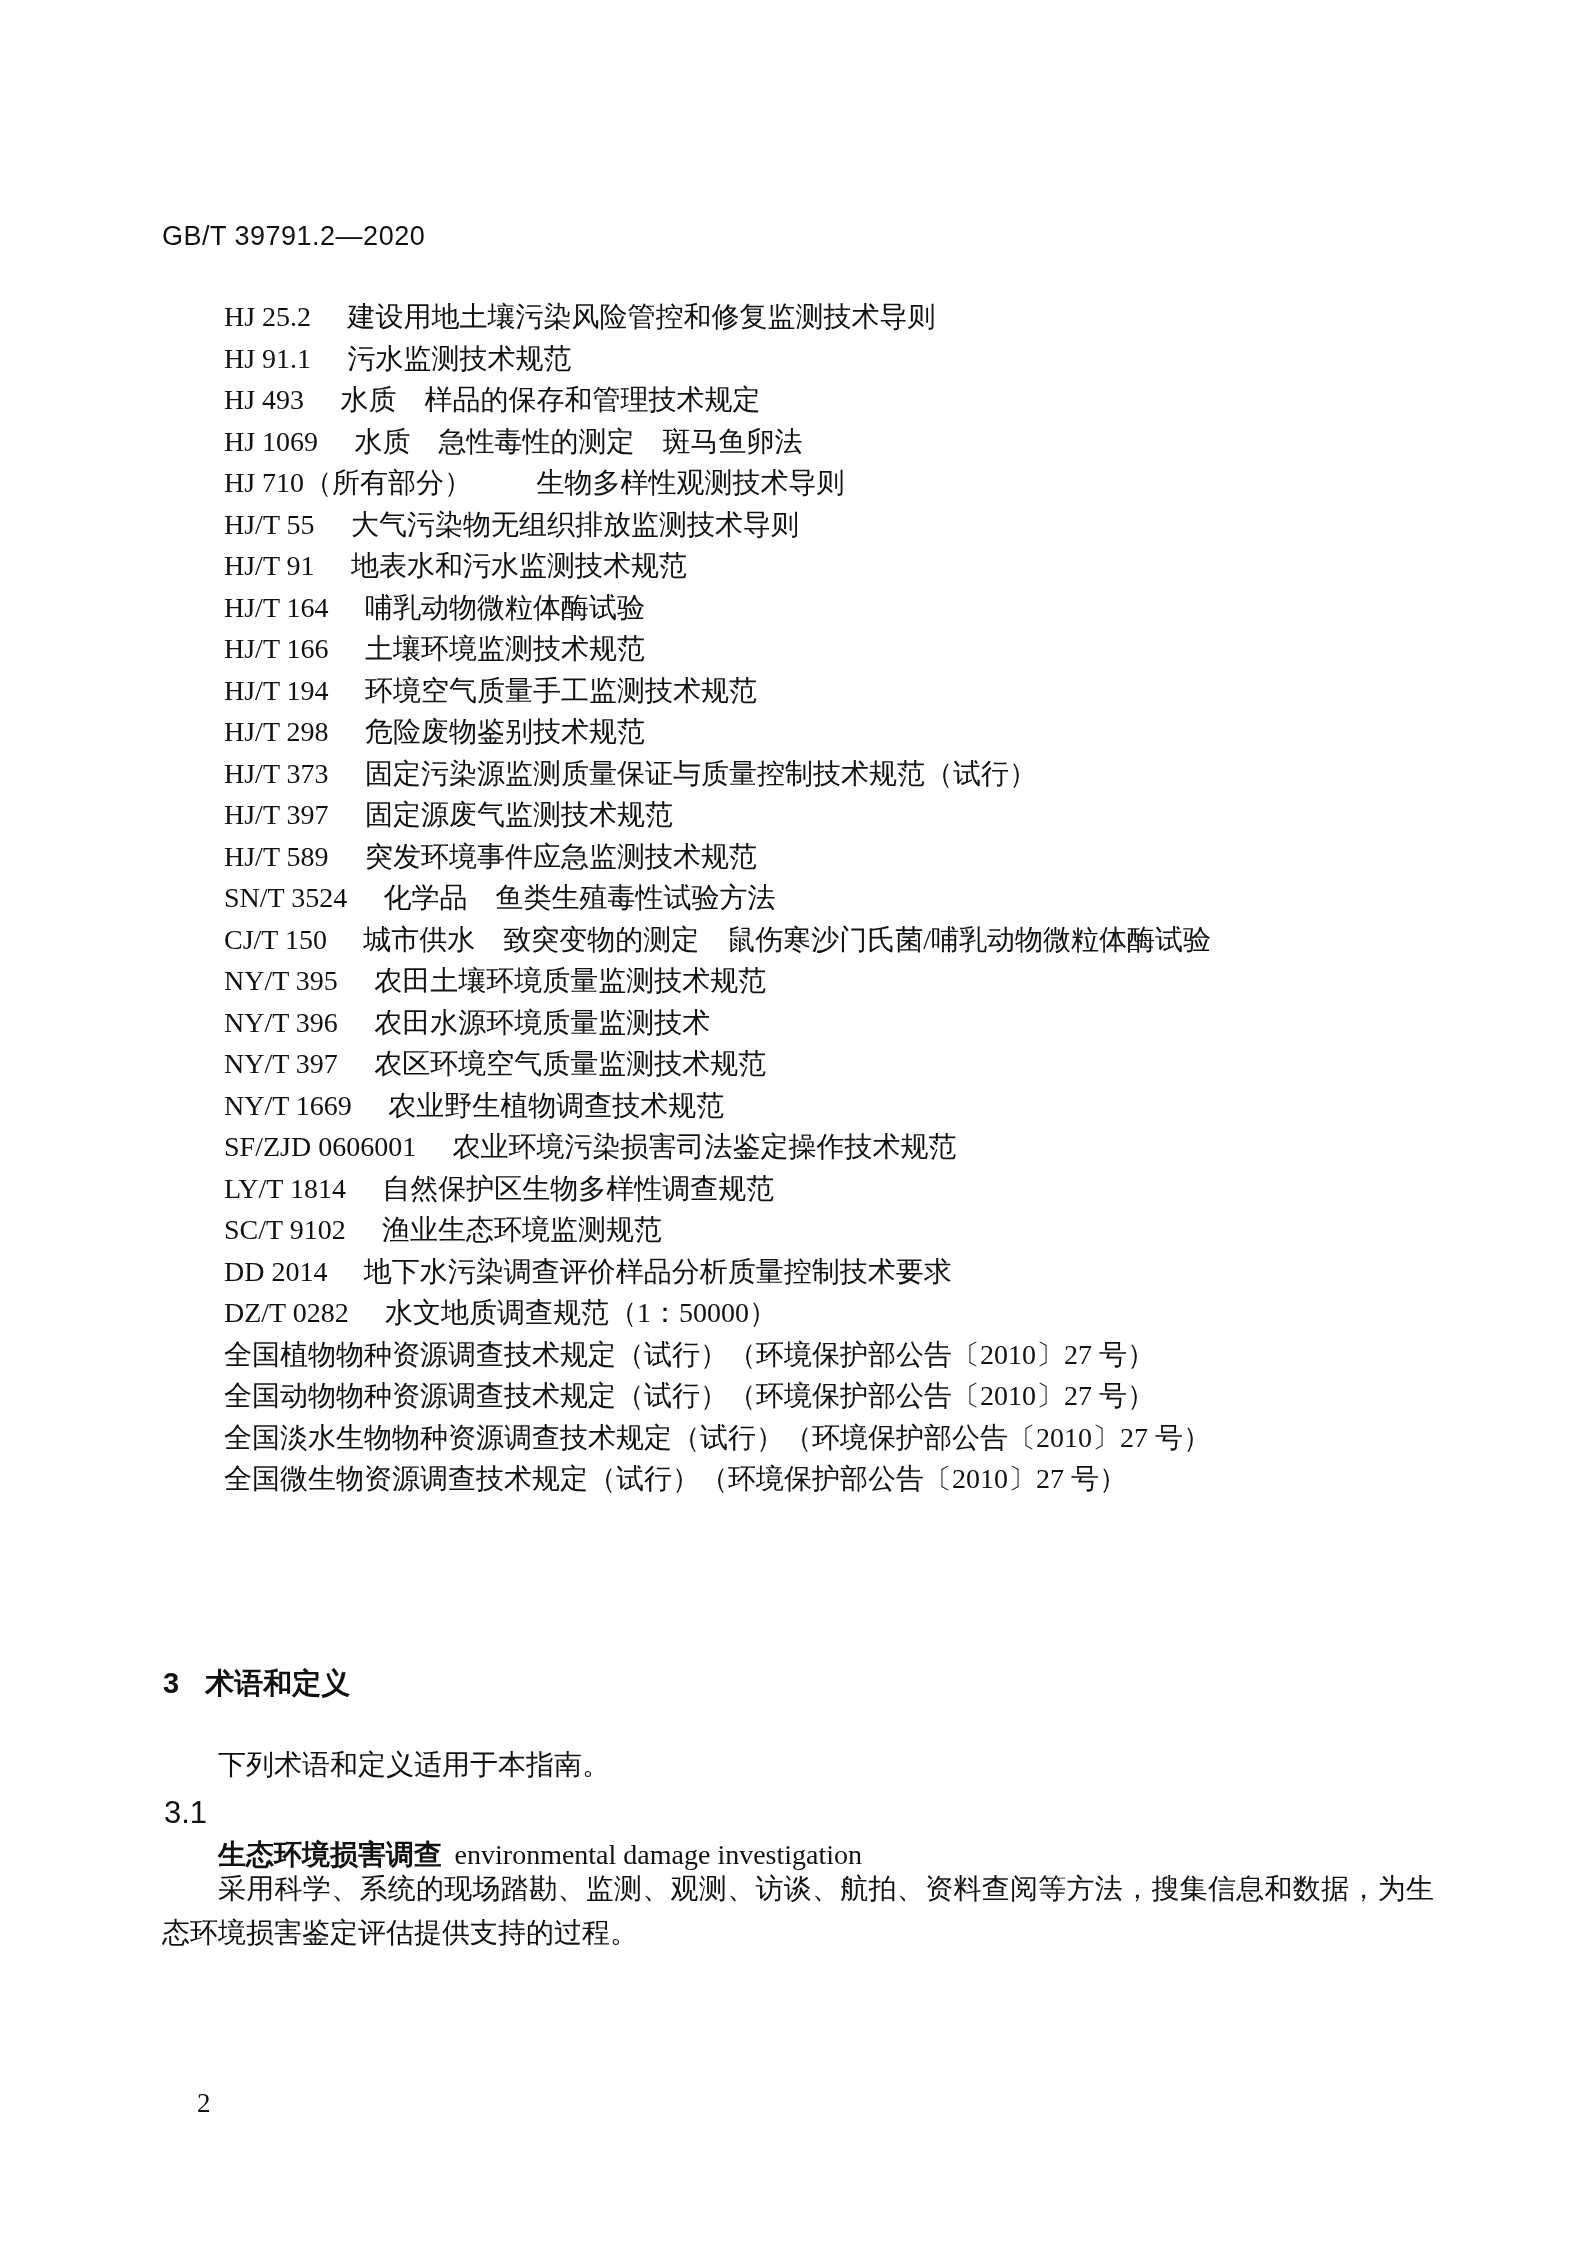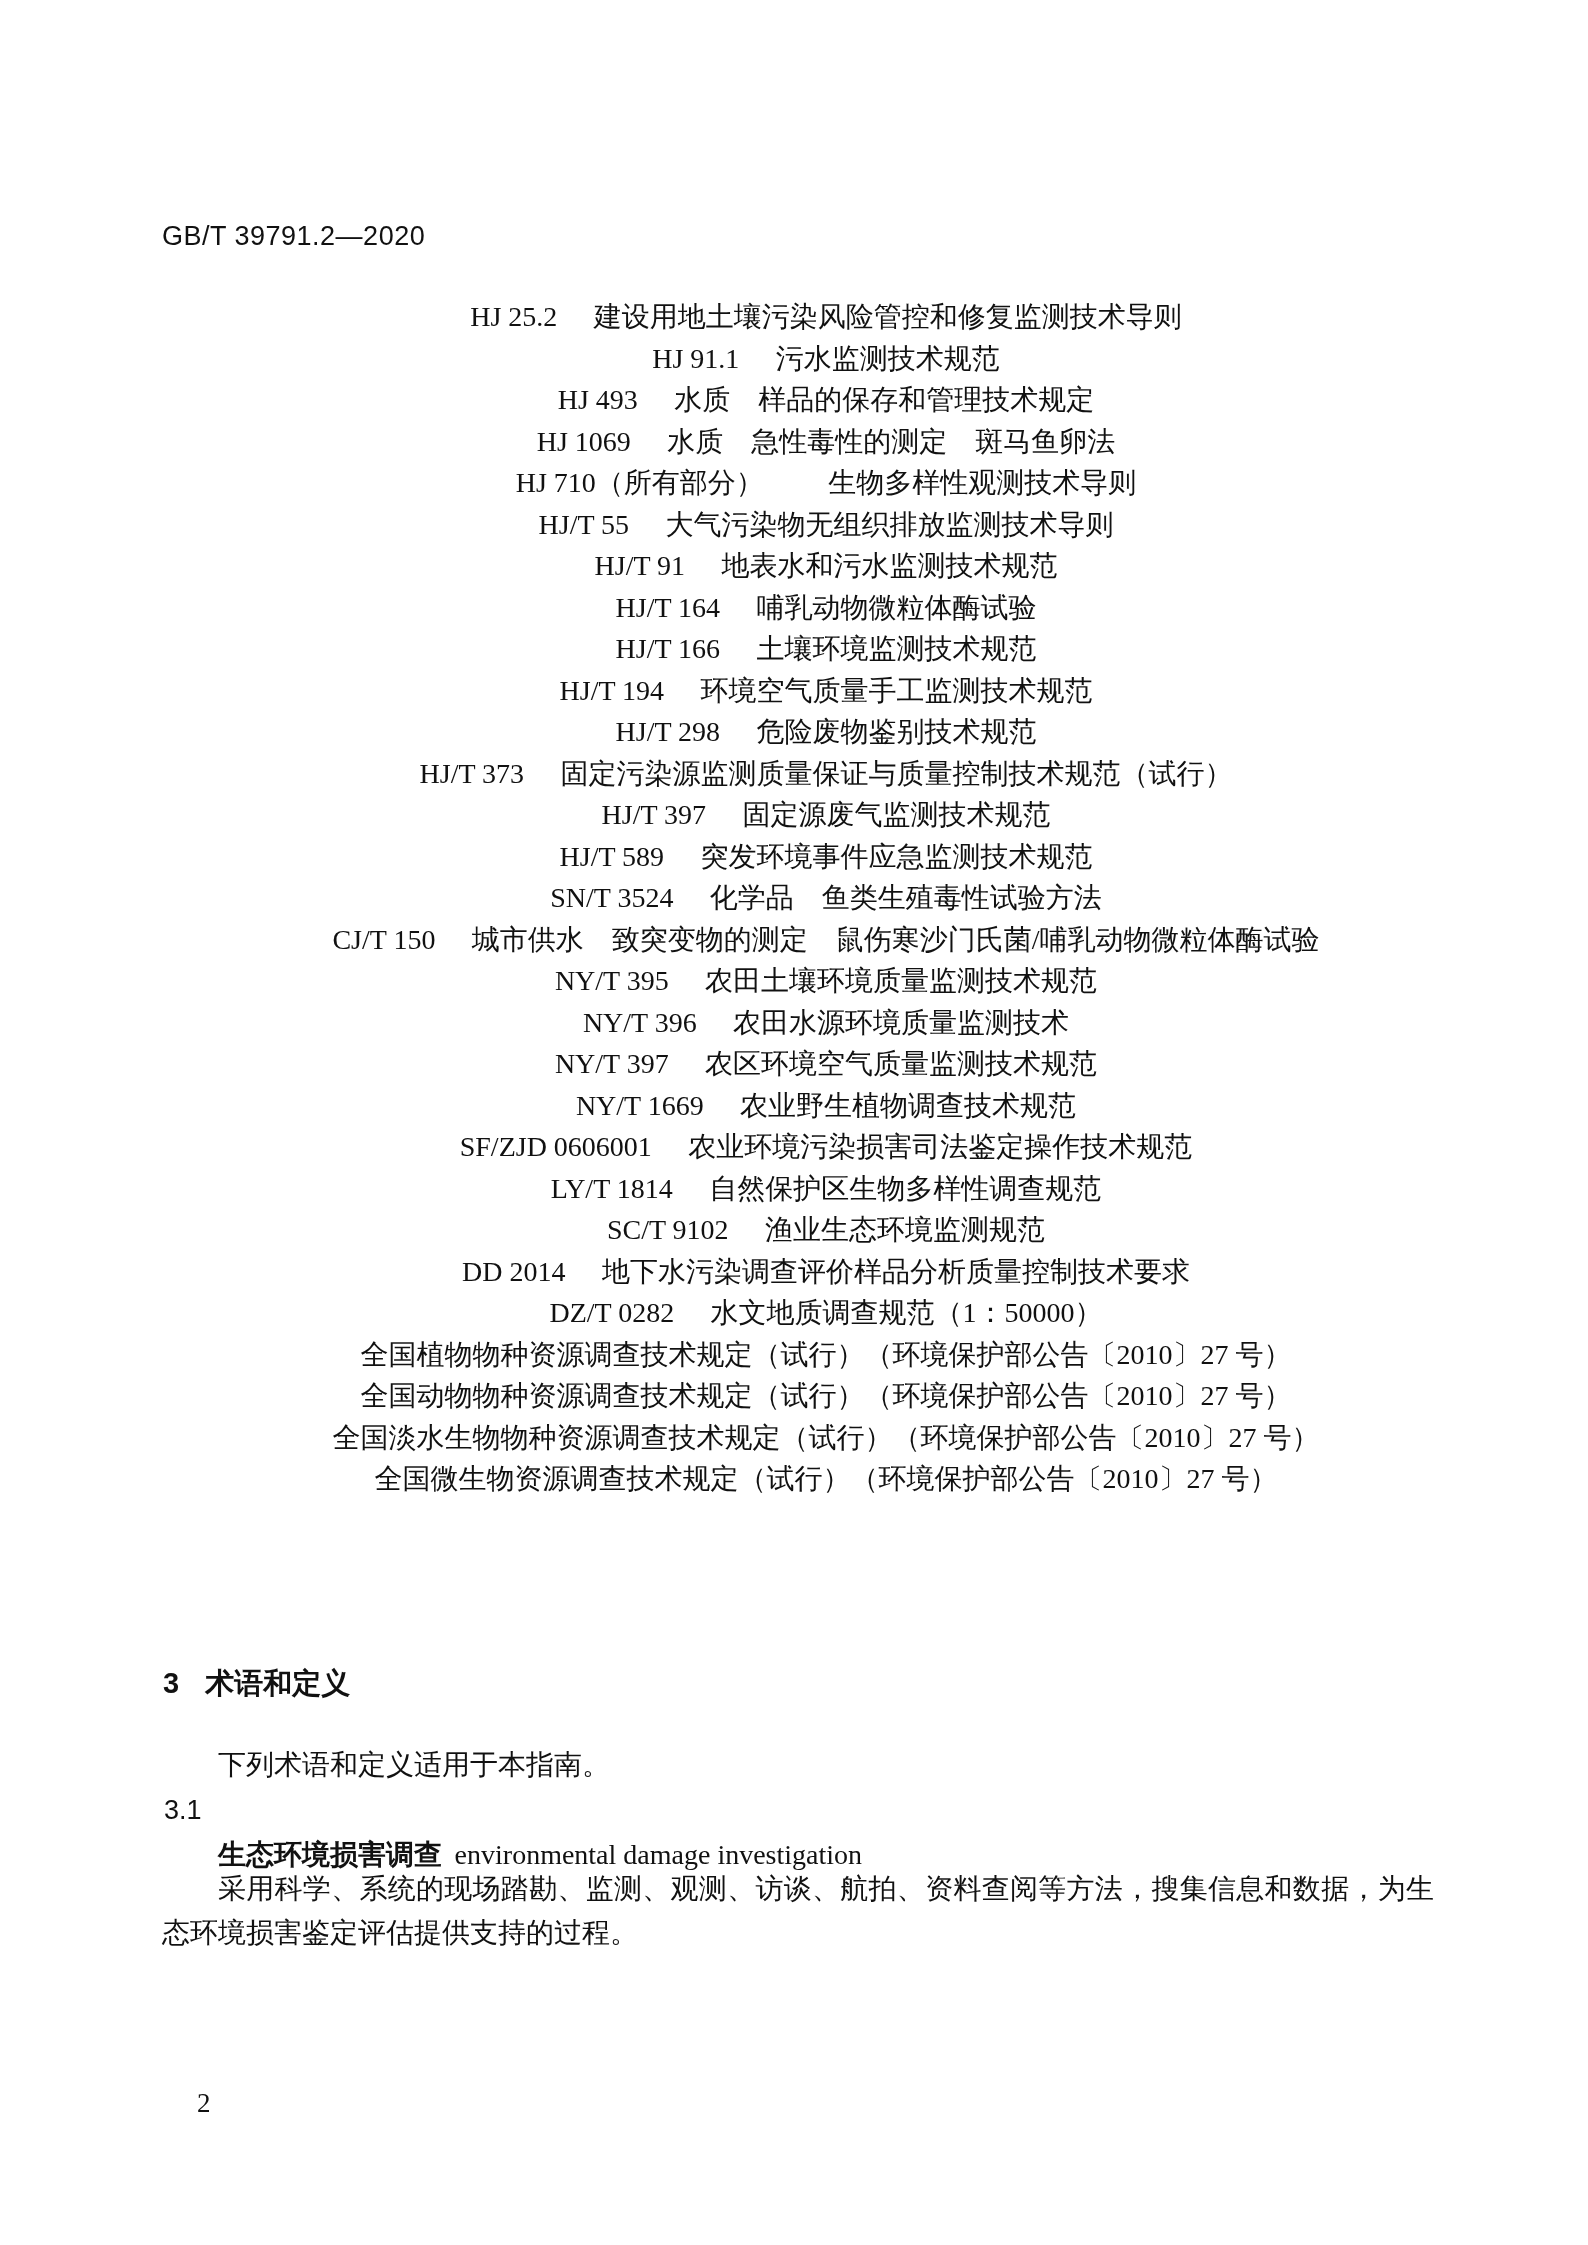--- a/index.html
+++ b/index.html
@@ -23,25 +23,24 @@
     left: 162px;
     top: 193px;
     font-family: "Liberation Sans", "DejaVu Sans", sans-serif;
     font-size: 27px;
     font-weight: 400;
     letter-spacing: 0.5px;
     white-space: nowrap;
   }
   .ref-list {
     position: absolute;
-    left: 162px;
+    left: 168px;
     top: 268px;
     width: 1272px;
     line-height: 41.5px;
-    text-align: center;
   }
   .ref-row {
     text-indent: 2em;
     white-space: nowrap;
   }
   .ref-code { white-space: pre; }
   .ref-code:empty { display: none; }
   .ref-code:not(:empty) + .ref-title { margin-left: 1.05em; }
   .ref-title { white-space: pre; }
   .section-heading {
@@ -61,21 +60,21 @@
     top: 1716px;
     width: 1272px;
     line-height: 41.5px;
     text-indent: 2em;
   }
   .clause-number {
     position: absolute;
     left: 164px;
     top: 1766px;
     font-family: "Liberation Sans", "DejaVu Sans", sans-serif;
-    font-size: 27px;
+    font-size: 31px;
     font-weight: 400;
     line-height: 1.2;
   }
   .term-line {
     position: absolute;
     left: 162px;
     top: 1806px;
     width: 1272px;
     line-height: 41.5px;
     text-indent: 2em;

